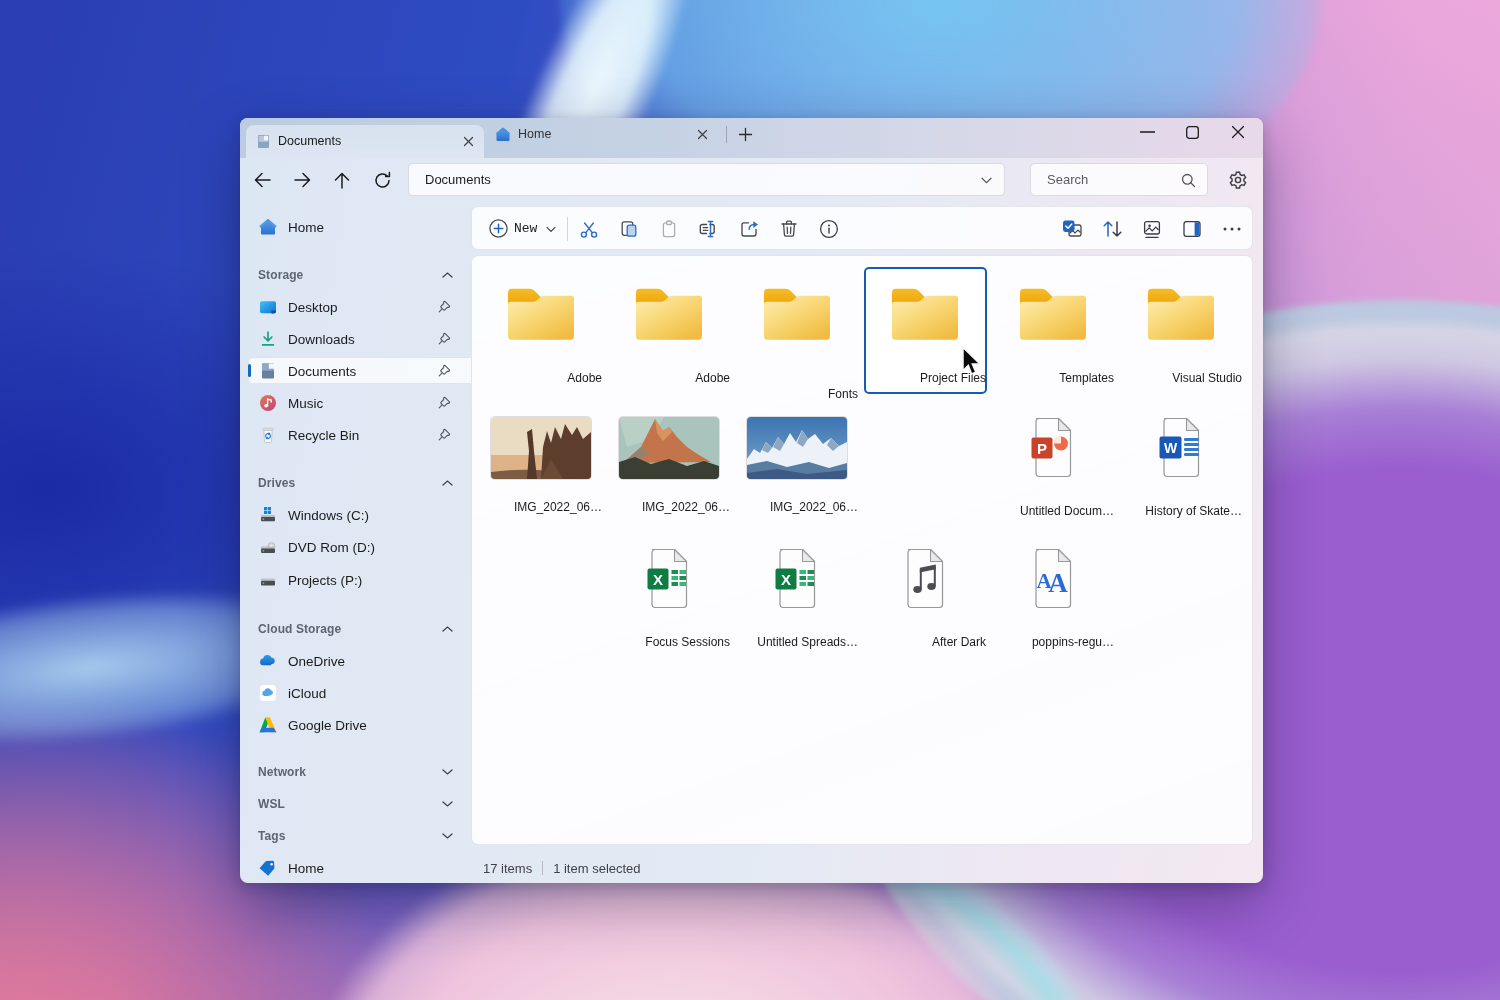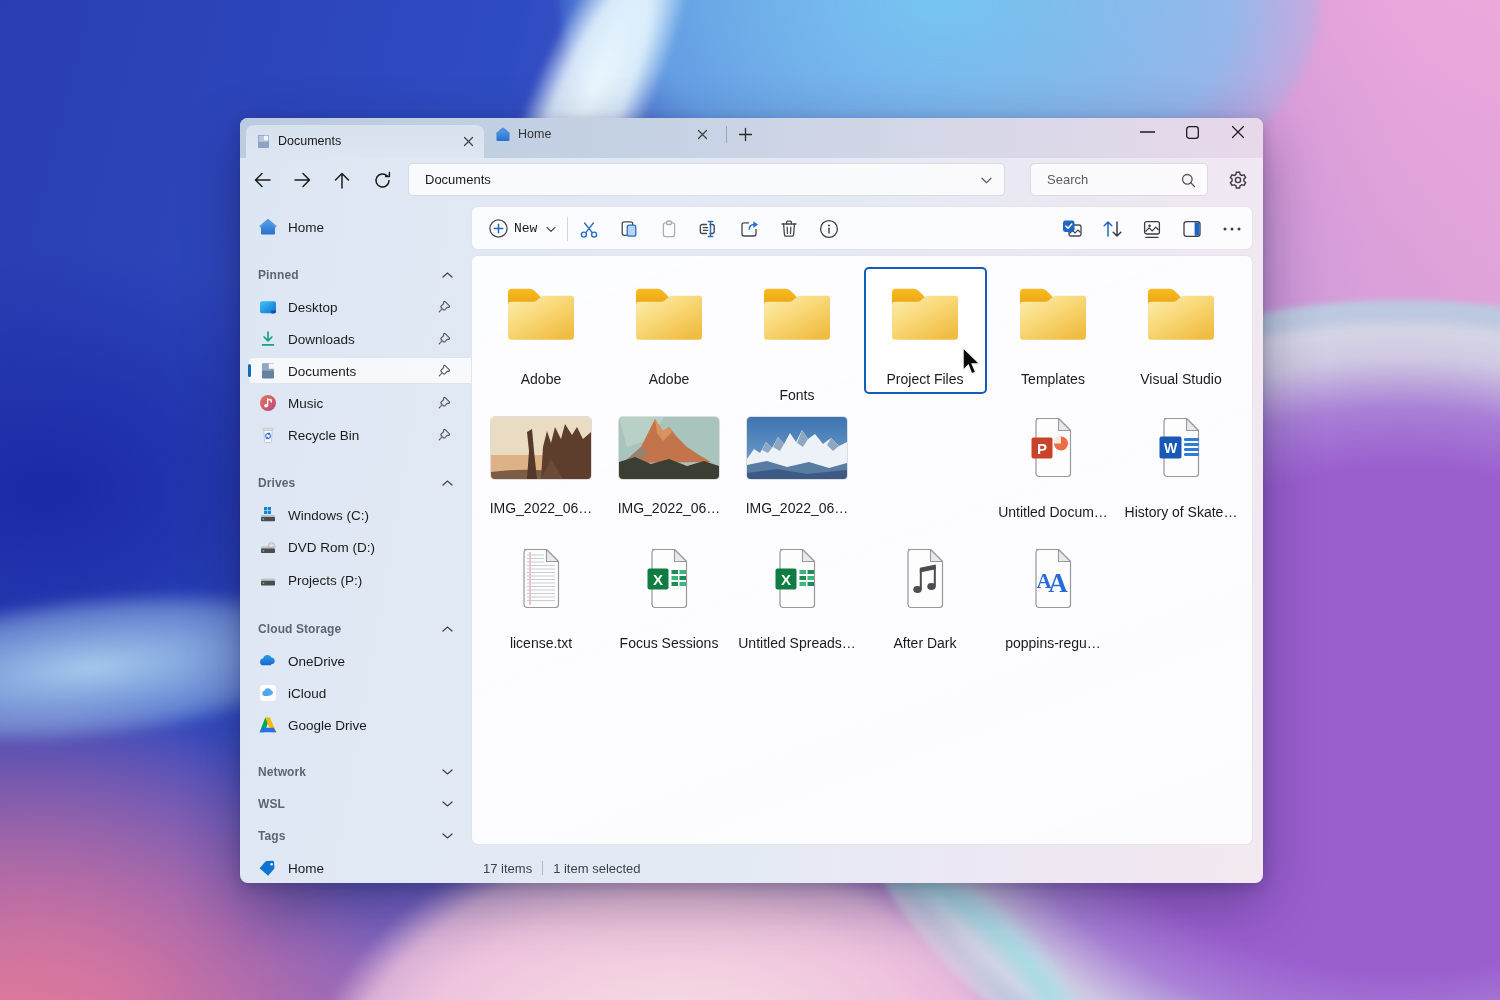--- a/index.html
+++ b/index.html
@@ -72,21 +72,21 @@
 
 
 .card { position:absolute; background:rgba(253,253,255,0.92); border:1px solid rgba(208,208,218,0.55); border-radius:7px;font-family:Liberation Mono, monospace; }
 #toolbar { left:231px; top:88px; width:782px; height:44px; }
 #panel { left:231px; top:137px; width:782px; height:590px; background:linear-gradient(160deg, rgba(253,253,255,0.97), rgba(252,251,254,0.99)); }
 #status { position:absolute; left:243px; top:743px; font-size:13px; color:#3f3f46; }
 .statsep { display:inline-block; width:1px; height:14px; background:#b8b8c0; margin:0 10px; vertical-align:-2px; }
 
 
 .tile { position:absolute; width:122px; text-align:center; }
-.tlbl { font-size:14px; color:#1b1b1b; white-space:nowrap; margin-top:0px; }
+.tlbl { font-size:12px; color:#1b1b1b; white-space:nowrap; margin-top:0px;text-align:right; }
 #seltile { position:absolute; left:624px; top:149px; width:123px; height:127px; background:rgba(255,255,255,0.9); border:2px solid #135cb8; border-radius:5px; }
 .thumb { border-radius:4px; display:block; margin:0 auto; box-shadow:0 0 0 1px rgba(0,0,0,0.12); }
 #cursor { position:absolute; left:961px; top:346px; z-index:50; }
 </style>
 </head>
 <body>
 <div class="sphere" id="sph1"></div>
 <div class="sphere" id="sph2"></div>
 <div id="glowL"></div>
 <div id="arc"></div>
@@ -203,21 +203,21 @@
   <div id="sidebar">
     <div id="selrow"></div>
       <div id="selbar"></div>
     <div class="srow" style="top:12px">
       <svg class="sico" width="18" height="17" viewBox="0 0 18 17">
           <path d="M2,7.6 L9,1.6 L16,7.6 V15 a1,1 0 0 1 -1,1 H3 a1,1 0 0 1 -1,-1 Z" fill="url(#ghome)"></path>
           <path d="M1.6,7.9 L9,1.5 L16.4,7.9" fill="none" stroke="#5598e4" stroke-width="2.2" stroke-linejoin="round" stroke-linecap="round"></path>
         </svg>
       <div class="slbl">Home</div>
     </div>
-    <div class="shdr" style="top:66px">Pinned</div>
+    <div class="shdr" style="top:66px">Storage</div>
     <svg class="chev" style="top:70px" width="11" height="6" viewBox="0 0 11 6">
         <path d="M1,5 L5.5,1 L10,5" fill="none" stroke="#44444a" stroke-width="1.3" stroke-linecap="round"></path>
       </svg>
     <div class="srow" style="top:92px">
       <svg class="sico" width="18" height="18" viewBox="0 0 18 18">
           <rect x="1" y="3.2" width="16" height="12" rx="1.8" fill="url(#gdesk)"></rect>
           <path d="M12.4,12.6 h4.6 v1 a1.8,1.8 0 0 1 -1.8,1.8 h-2.8 z" fill="#0d55a8"></path>
         </svg>
       <div class="slbl">Desktop</div>
       <svg class="pin" width="13" height="13" viewBox="0 0 13 13">
@@ -540,31 +540,20 @@
         <g fill="#2f7cd6">
           <rect x="26" y="21" width="15" height="3" rx="1.2"></rect>
           <rect x="26" y="26" width="15" height="3" rx="1.2"></rect>
           <rect x="26" y="31" width="15" height="3" rx="1.2"></rect>
           <rect x="26" y="36" width="15" height="3" rx="1.2"></rect>
         </g>
       </svg>
     <div class="tlbl" style="margin-top:21px">History of Skate…</div>
   </div>
 
-  <div class="tile" style="left:240px;top:430px">
-    <svg width="46" height="62" viewBox="0 0 46 62">
-        <path d="M6,1.5 H28.5 L40.5,13.5 V56.5 a3,3 0 0 1 -3,3 H9 a3,3 0 0 1 -3,-3 V4.5 a3,3 0 0 1 3,-3 Z" fill="#fdfdfe" stroke="#97979c" stroke-width="1.2"></path>
-        <path d="M28.5,1.5 L28.5,13.5 L40.5,13.5 Z" fill="#e9e9ed" stroke="#97979c" stroke-width="1.1" stroke-linejoin="round"></path>
-        <path d="M12,4 V57" stroke="#d89098" stroke-width="1"></path>
-        <g stroke="#c9cdd3" stroke-width="1">
-          <path d="M9,7 H26 M9,10.5 H26 M9,14 H26 M9,17.5 H37 M9,21 H37 M9,24.5 H37 M9,28 H37 M9,31.5 H37 M9,35 H37 M9,38.5 H37 M9,42 H37 M9,45.5 H37 M9,49 H37 M9,52.5 H37"></path>
-        </g>
-      </svg>
-    <div class="tlbl" style="margin-top:21px">license.txt</div>
-  </div>
   <div class="tile" style="left:368px;top:430px">
     <svg width="46" height="62" viewBox="0 0 46 62">
         <path d="M6,1.5 H28.5 L40.5,13.5 V56.5 a3,3 0 0 1 -3,3 H9 a3,3 0 0 1 -3,-3 V4.5 a3,3 0 0 1 3,-3 Z" fill="#fdfdfe" stroke="#97979c" stroke-width="1.2"></path>
         <path d="M28.5,1.5 L28.5,13.5 L40.5,13.5 Z" fill="#e9e9ed" stroke="#97979c" stroke-width="1.1" stroke-linejoin="round"></path>
         <rect x="1.5" y="20.5" width="21" height="21" rx="2" fill="#0f7c41"></rect>
         <text x="12" y="36.5" text-anchor="middle" font-family="Liberation Sans" font-size="15" font-weight="bold" fill="#fff">X</text>
         <g>
           <rect x="25.5" y="22" width="6.5" height="4" fill="#1e8c54"></rect>
           <rect x="33.5" y="22" width="6.5" height="4" fill="#35b878"></rect>
           <rect x="25.5" y="28" width="6.5" height="4" fill="#35b878"></rect>

